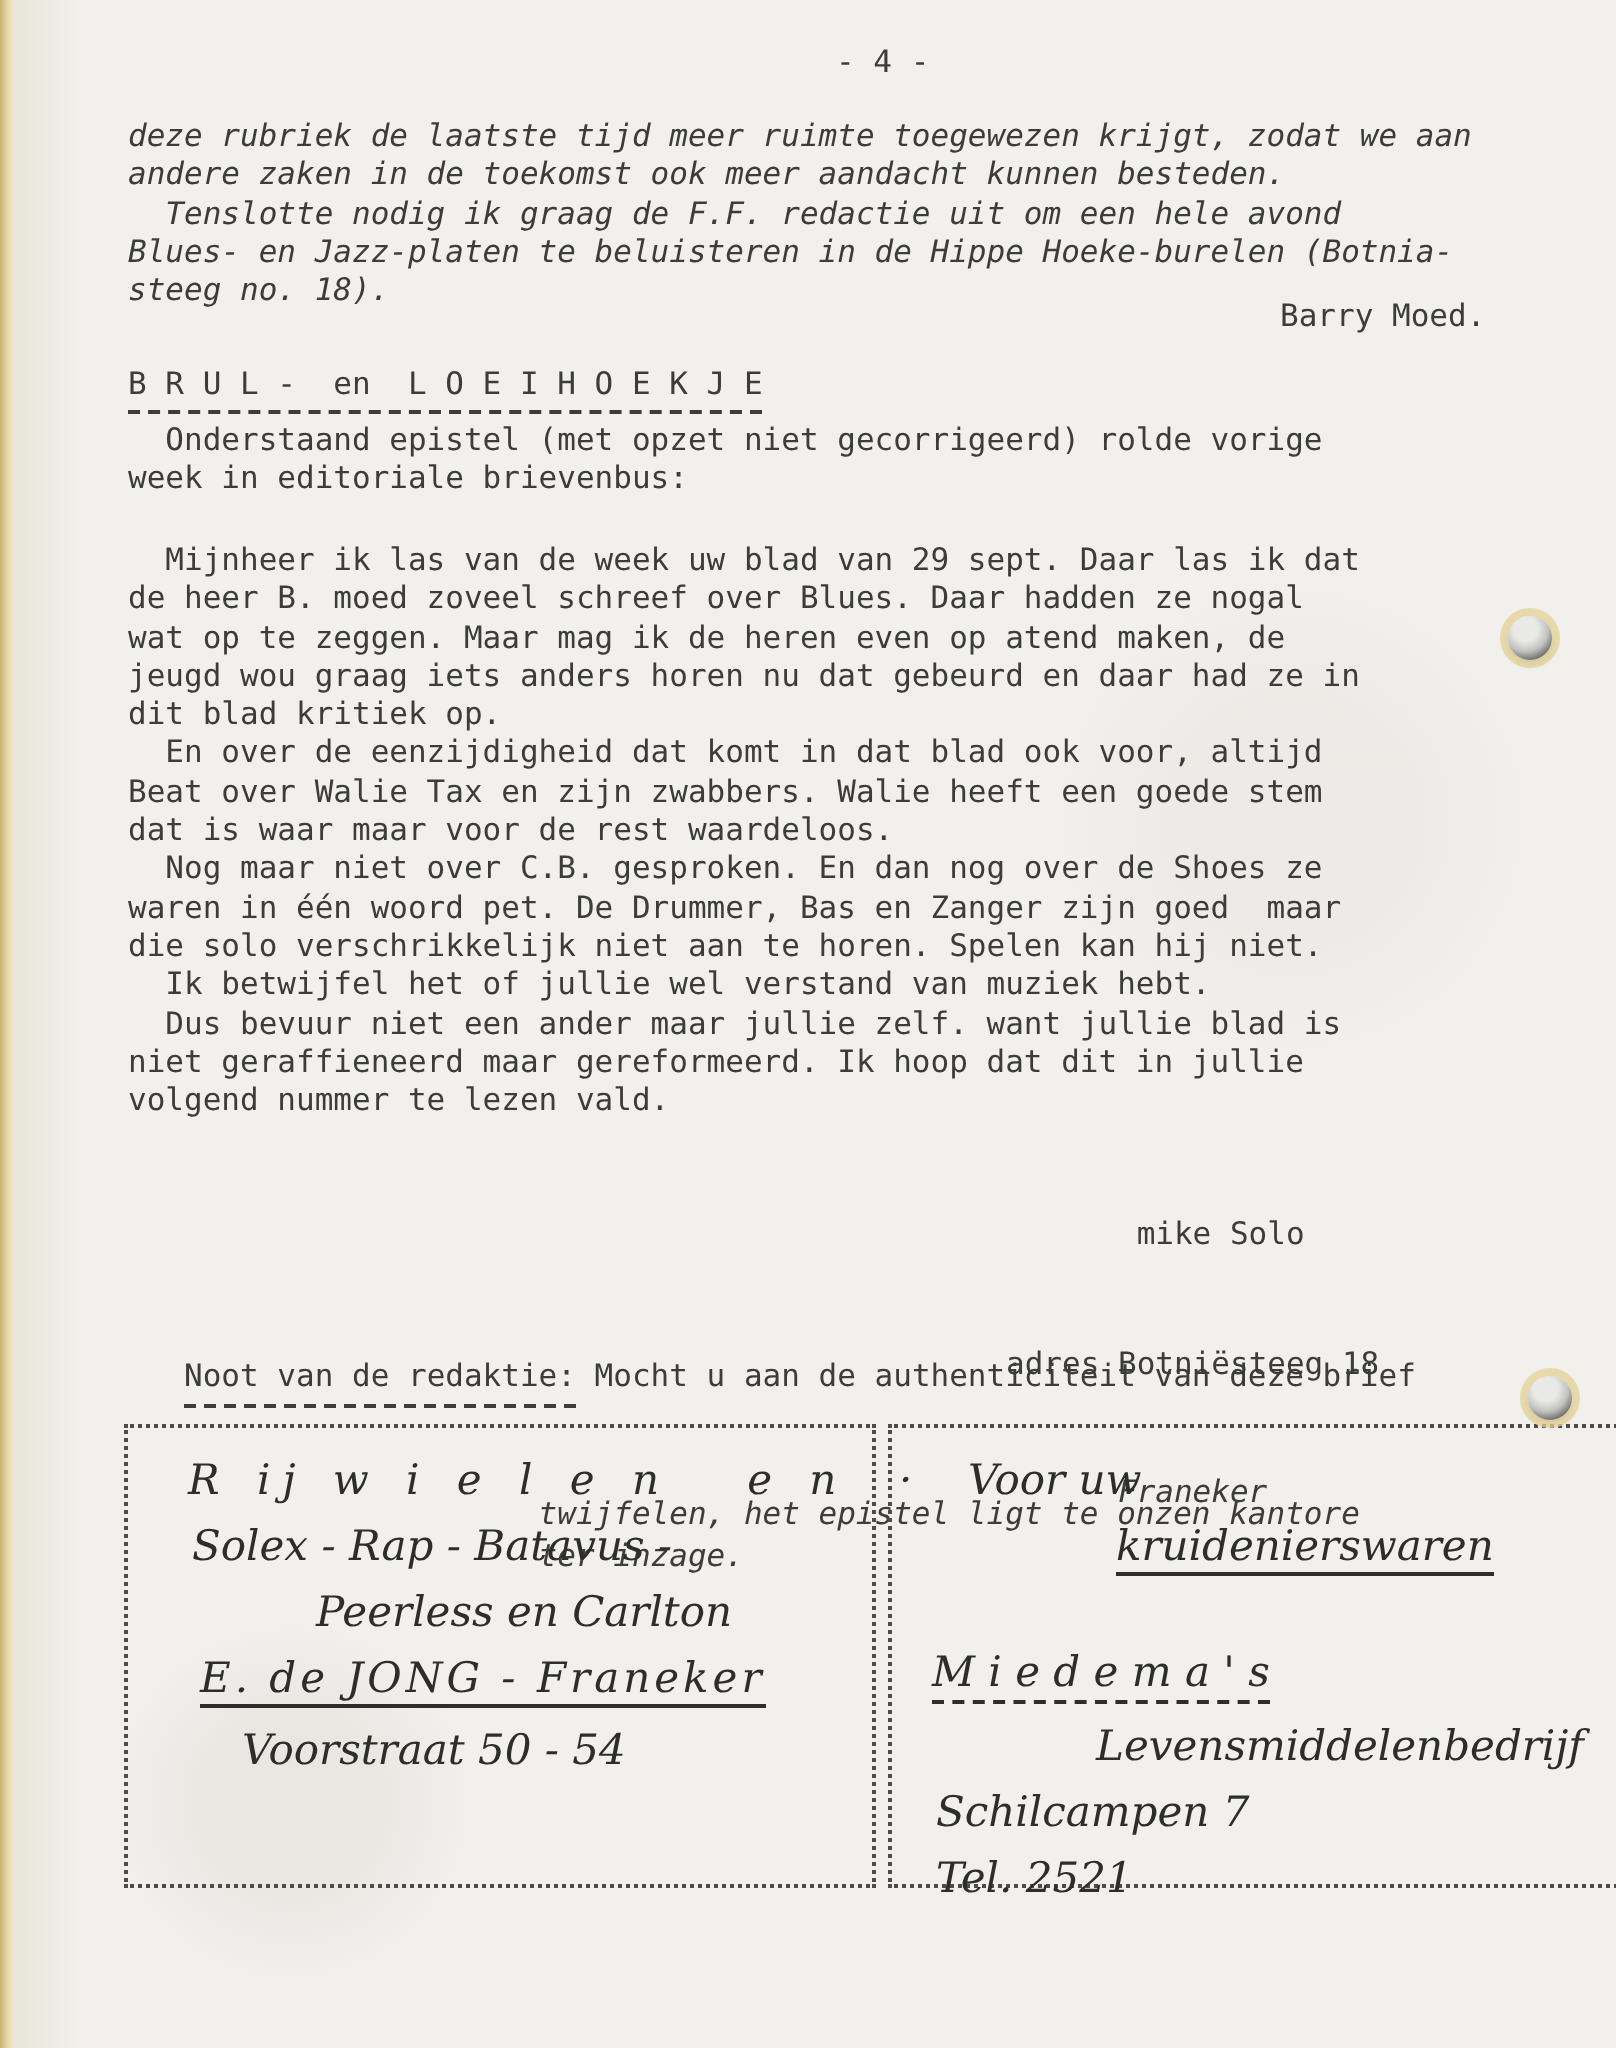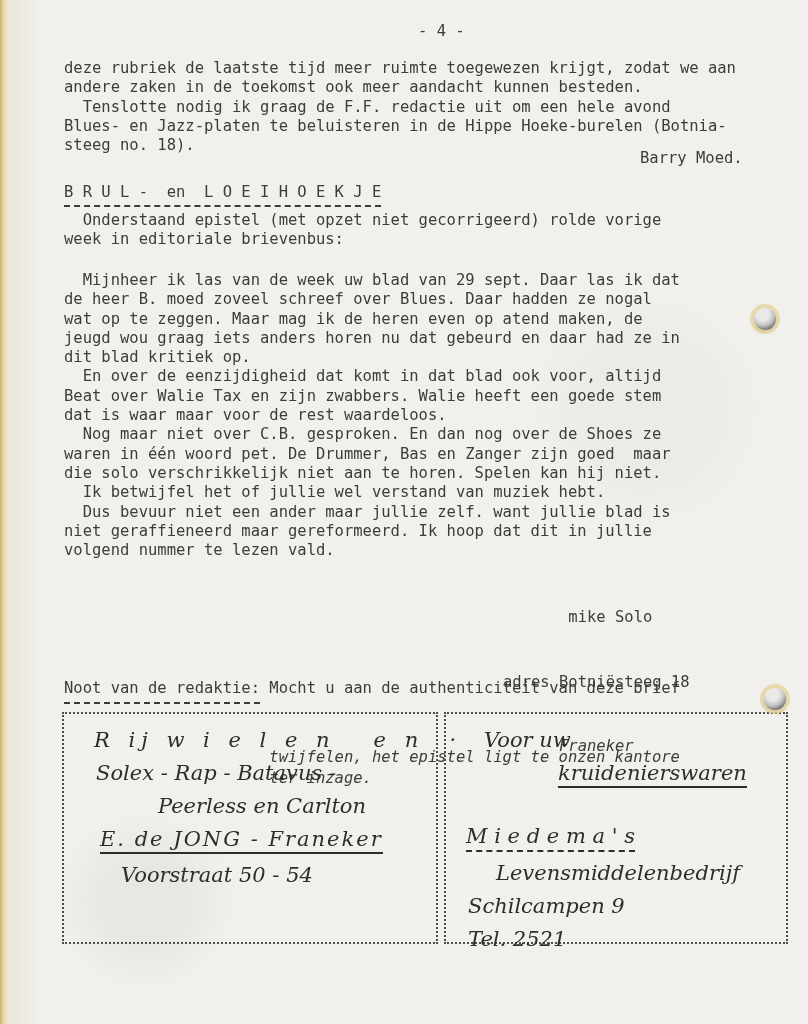--- a/index.html
+++ b/index.html
@@ -20,36 +20,37 @@
     position:absolute;left:0;top:0;bottom:0;width:7px;
     background:linear-gradient(90deg,#c9b273,#e8dcae 60%,#efe6c4);
   }
   .mono{
     font-family:"DejaVu Sans Mono","Liberation Mono",monospace;
     font-size:15.5px;line-height:19.3px;
     white-space:pre;color:#3c3c3a;
   }
   .abs{position:absolute;}
   .page-number{top:22px;left:418px;}
-  .intro-block{top:59px;left:64px;}
+  .intro-block{top:59px;left:64px;font-style:italic;}
   .intro-signature{top:149px;left:640px;}
   .section-heading{
     top:183px;left:64px;
     border-bottom:2px dashed #3c3c3a;padding-bottom:3px;
   }
   .section-intro{top:211px;left:64px;}
   .letter-block{top:271px;left:64px;}
   .letter-signature{top:564px;left:503px;line-height:21.5px;}
   .sig-name{margin-left:7ch;}
   .sig-city{margin-left:6ch;font-style:italic;}
   .editor-note{top:635px;left:64px;line-height:21.5px;}
   .note-first-row{white-space:pre;}
   .u-dashed{
     border-bottom:2px dashed #3c3c3a;padding-bottom:2px;
     display:inline-block;
+    margin-left:28px;
   }
   .note-continuation{padding-left:22ch;line-height:21.5px;font-style:italic;}
 
   
   .ad-row{
     position:absolute;top:712px;left:62px;width:726px;height:232px;
     display:flex;gap:6px;
   }
   .ad-box{
     border:2px dotted #4c4c4a;
@@ -69,21 +70,21 @@
   .u-dashed-hand{border-bottom:2px dashed #2d2d2b;display:inline-block;padding-bottom:2px;}
   .ml-a{margin-left:12px;}
   .ml-b{margin-left:100px;}
   .ml-c{margin-left:14px;}
   .ml-d{margin-left:76px;}
   .ml-e{margin-left:18px;}
   .ml-f{margin-left:39px;}
   .ml-g{margin-left:20px;}
   .ml-h{margin-left:94px;}
   .ml-i{margin-left:2px;margin-top:36px;}
-  .ml-j{margin-left:32px;}
+  .ml-j{margin-left:84px;}
   .ml-k{margin-left:4px;}
 
   
   .binder-hole{
     position:absolute;border-radius:50%;
     width:22px;height:22px;
     background:
       radial-gradient(circle at 40% 30%, #e9e9e7 0 30%, #c2c2c0 55%, #6d6d6b 78%, #2b2b29 100%);
     box-shadow:0 0 0 4px rgba(228,210,150,.75), 0 2px 3px rgba(60,60,50,.35);
   }
@@ -148,21 +149,21 @@
       <div class="ad-line ml-d">Peerless en Carlton</div>
       <div class="ad-line ml-e"><span class="u-solid ls-med">E. de JONG - Franeker</span></div>
       <div class="ad-line ml-f">Voorstraat 50 - 54</div>
     </div>
 
     <div class="ad-box ad-right">
       <div class="ad-line ml-g">Voor uw</div>
       <div class="ad-line ml-h"><span class="u-solid">kruidenierswaren</span></div>
       <div class="ad-line ml-i"><span class="u-dashed-hand">M i e d e m a ' s</span></div>
       <div class="ad-line ml-j">Levensmiddelenbedrijf</div>
-      <div class="ad-line ml-k">Schilcampen 9</div>
+      <div class="ad-line ml-k">Schilcampen 7</div>
       <div class="ad-line ml-k">Tel. 2521</div>
     </div>
 
   </div>
 
   <div class="binder-hole hole-1"></div>
   <div class="binder-hole hole-2"></div>
 
 </div>
 

